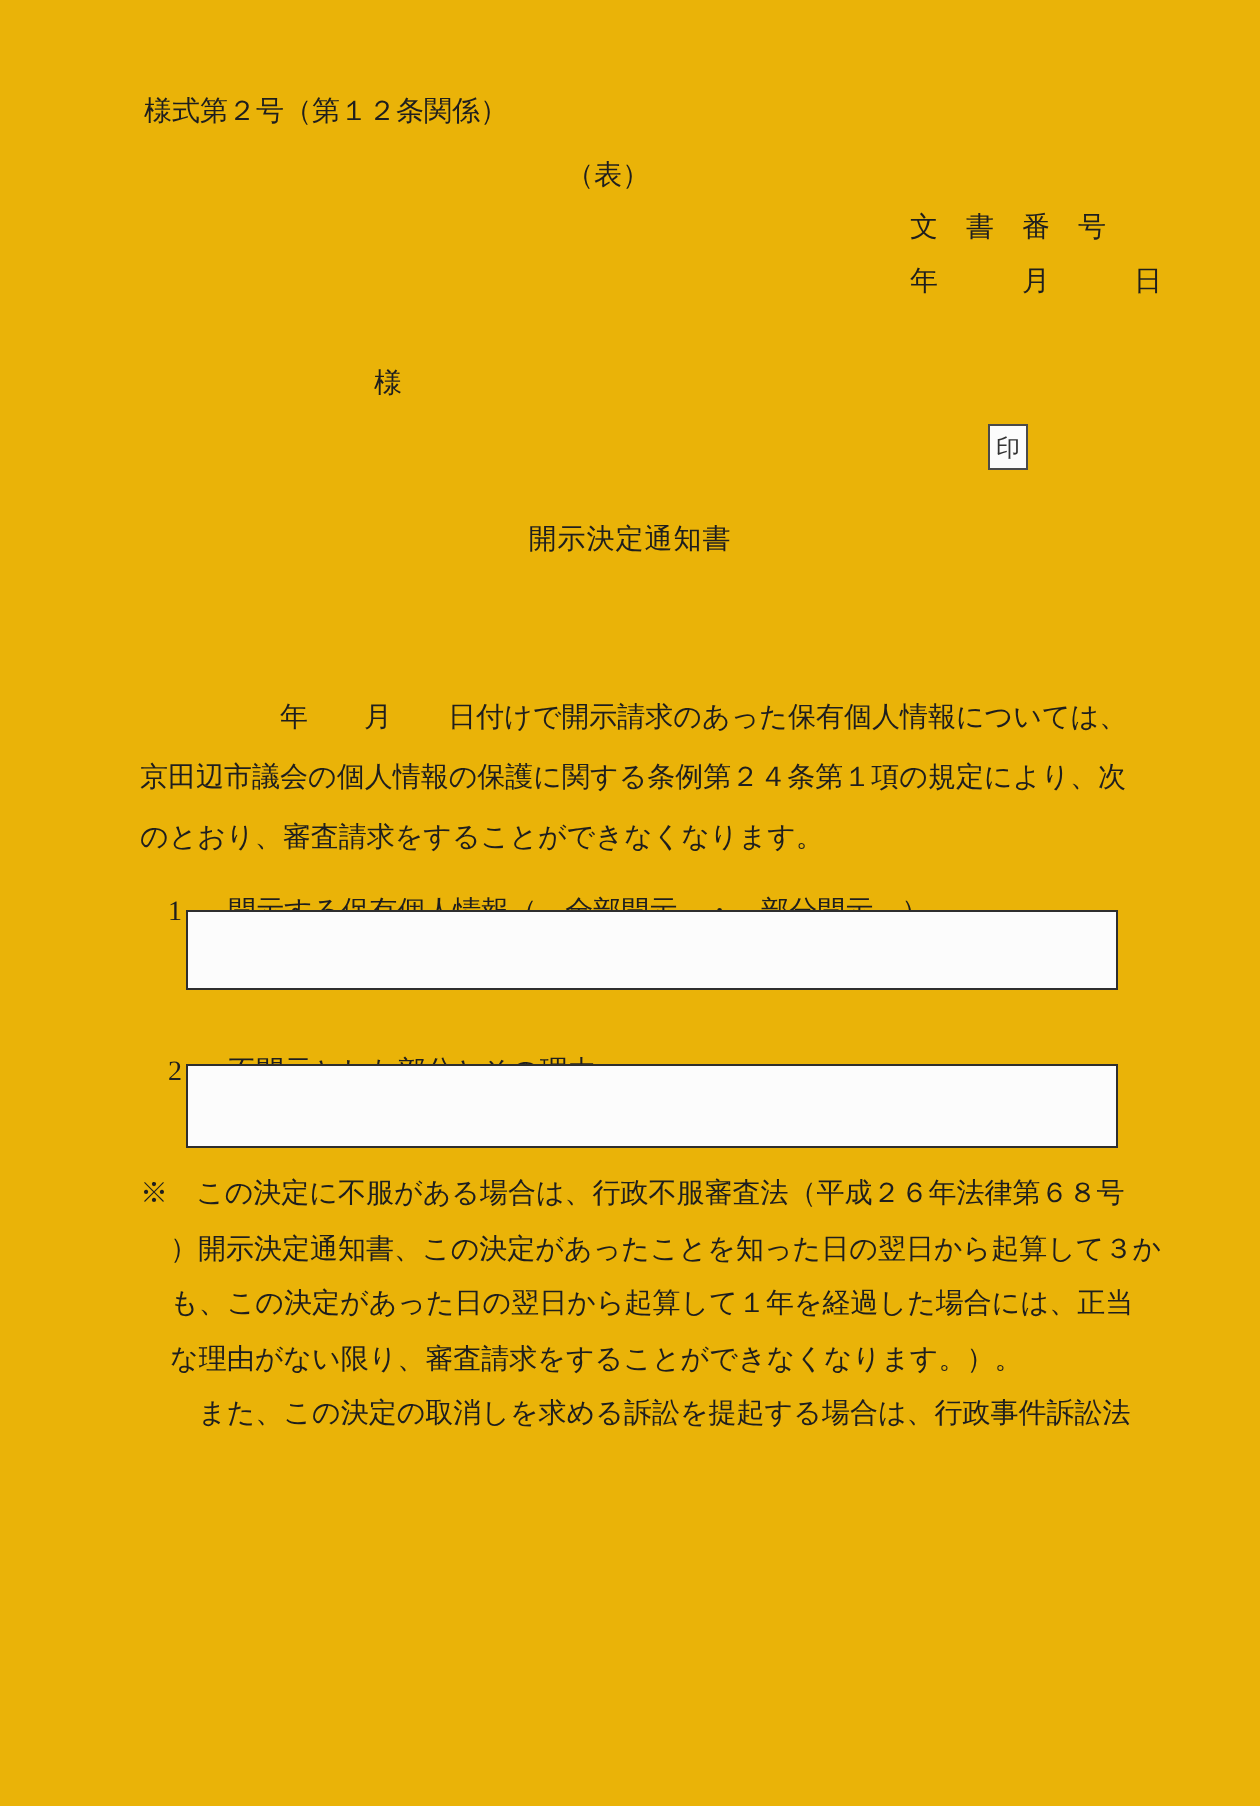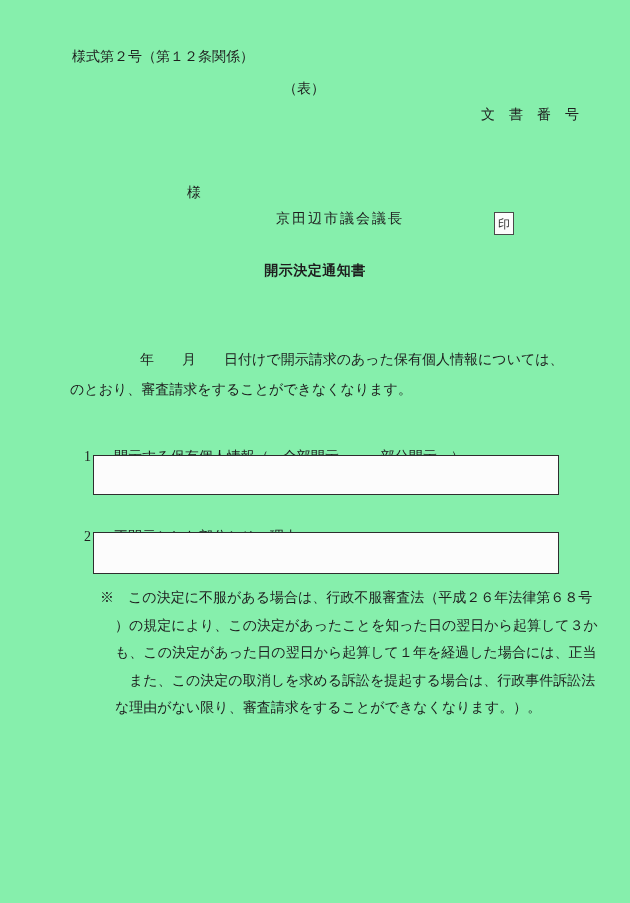--- a/index.html
+++ b/index.html
@@ -4,107 +4,108 @@
 <style>
   html, body {
     margin: 0;
     padding: 0;
     background: #fcfcfc;
   }
   #page {
     position: relative;
     width: 630px;
     height: 903px;
-    background: #86efac;
+    background: #eab308;
     overflow: hidden;
     font-family: "Liberation Serif", "DejaVu Serif", serif;
     font-size: 14px;
     color: #1e1e1e;
   }
   .abs { position: absolute; }
   .line, .txt { white-space: pre; line-height: 20px; }
 
   #form-number      { left: 72px;  top: 47px; }
   #side-label       { left: 283px; top: 79px; }
-  #doc-number-label { left: 481px; top: 105px; }
+  #doc-number-label { left: 455px; top: 105px; }
   #date-label       { left: 455px; top: 132px; }
   #addressee        { left: 187px; top: 183px; }
   #issuer           { left: 276px; top: 209px; letter-spacing: 2px; }
   #seal-box {
     left: 494px; top: 212px;
     width: 18px; height: 21px;
     border: 1px solid #4a4a4a;
     display: flex; align-items: center; justify-content: center;
     font-size: 12px; line-height: 12px; color: #333;
     background: #fcfcfc;
   }
   #doc-title {
     left: 0; top: 261px; width: 630px;
-    text-align: center; letter-spacing: 0.5px; font-weight: bold;
+    text-align: center; letter-spacing: 0.5px;
   }
 
   #body-paragraph { left: 70px; top: 314px; width: 500px; margin-top: 31px; }
   #body-paragraph .line { line-height: 30px; }
 
   .item-heading { line-height: 20px; white-space: pre; }
   #item-1-heading { left: 70px; top: 427px; }
   #item-2-heading { left: 70px; top: 507px; }
   .item-no { display: inline-block; width: 30px; white-space: pre; }
 
   .entry-box {
     border: 1.5px solid #2e2e2e;
     background: #fcfcfc;
   }
   #item-1-box { left: 93px; top: 455px; width: 464px; height: 38px; }
   #item-2-box { left: 93px; top: 532px; width: 464px; height: 40px; }
 
   #appeal-note { left: 70px; top: 584px; width: 500px; }
-  #appeal-note .line { line-height: 27.5px; margin-left: 30px; }
+  #appeal-note .line { line-height: 27.5px; }
   #appeal-note .line:not(:first-child) { padding-left: 15px; }
 </style>
 </head>
 <body>
 
 <div id="page">
 
   <div id="form-number" class="abs txt">様式第２号（第１２条関係）</div>
 
   <div id="side-label" class="abs txt">（表）</div>
 
   <div id="doc-number-label" class="abs txt">文　書　番　号</div>
 
+  <div id="date-label" class="abs txt">年　　　月　　　日</div>
 
   <div id="addressee" class="abs txt">様</div>
 
-  <div id="issuer" class="abs txt">京田辺市議会議長</div>
 
   <div id="seal-box" class="abs">
     <span>印</span>
   </div>
 
   <div id="doc-title" class="abs txt">開示決定通知書</div>
 
   <div id="body-paragraph" class="abs">
       <div class="line">　　　　　年　　月　　日付けで開示請求のあった保有個人情報については、</div>
+      <div class="line">京田辺市議会の個人情報の保護に関する条例第２４条第１項の規定により、次</div>
       <div class="line">のとおり、審査請求をすることができなくなります。</div>
     </div>
 
   <div id="item-1-heading" class="abs item-heading">
     <span class="item-no">1</span><span>開示する保有個人情報（　全部開示　・　部分開示　）</span>
   </div>
 
   <div id="item-1-box" class="abs entry-box"></div>
 
   <div id="item-2-heading" class="abs item-heading">
     <span class="item-no">2</span><span>不開示とした部分とその理由</span>
   </div>
 
   <div id="item-2-box" class="abs entry-box"></div>
 
   <div id="appeal-note" class="abs">
       <div class="line">※　この決定に不服がある場合は、行政不服審査法（平成２６年法律第６８号</div>
-      <div class="line">）の規定により、この決定があったことを知った日の翌日から起算して３か</div>
+      <div class="line">）開示決定通知書、この決定があったことを知った日の翌日から起算して３か</div>
       <div class="line">も、この決定があった日の翌日から起算して１年を経過した場合には、正当</div>
+      <div class="line">な理由がない限り、審査請求をすることができなくなります。）。</div>
       <div class="line">　また、この決定の取消しを求める訴訟を提起する場合は、行政事件訴訟法</div>
-      <div class="line">な理由がない限り、審査請求をすることができなくなります。）。</div>
     </div>
 
 </div>
 
 </body></html>

